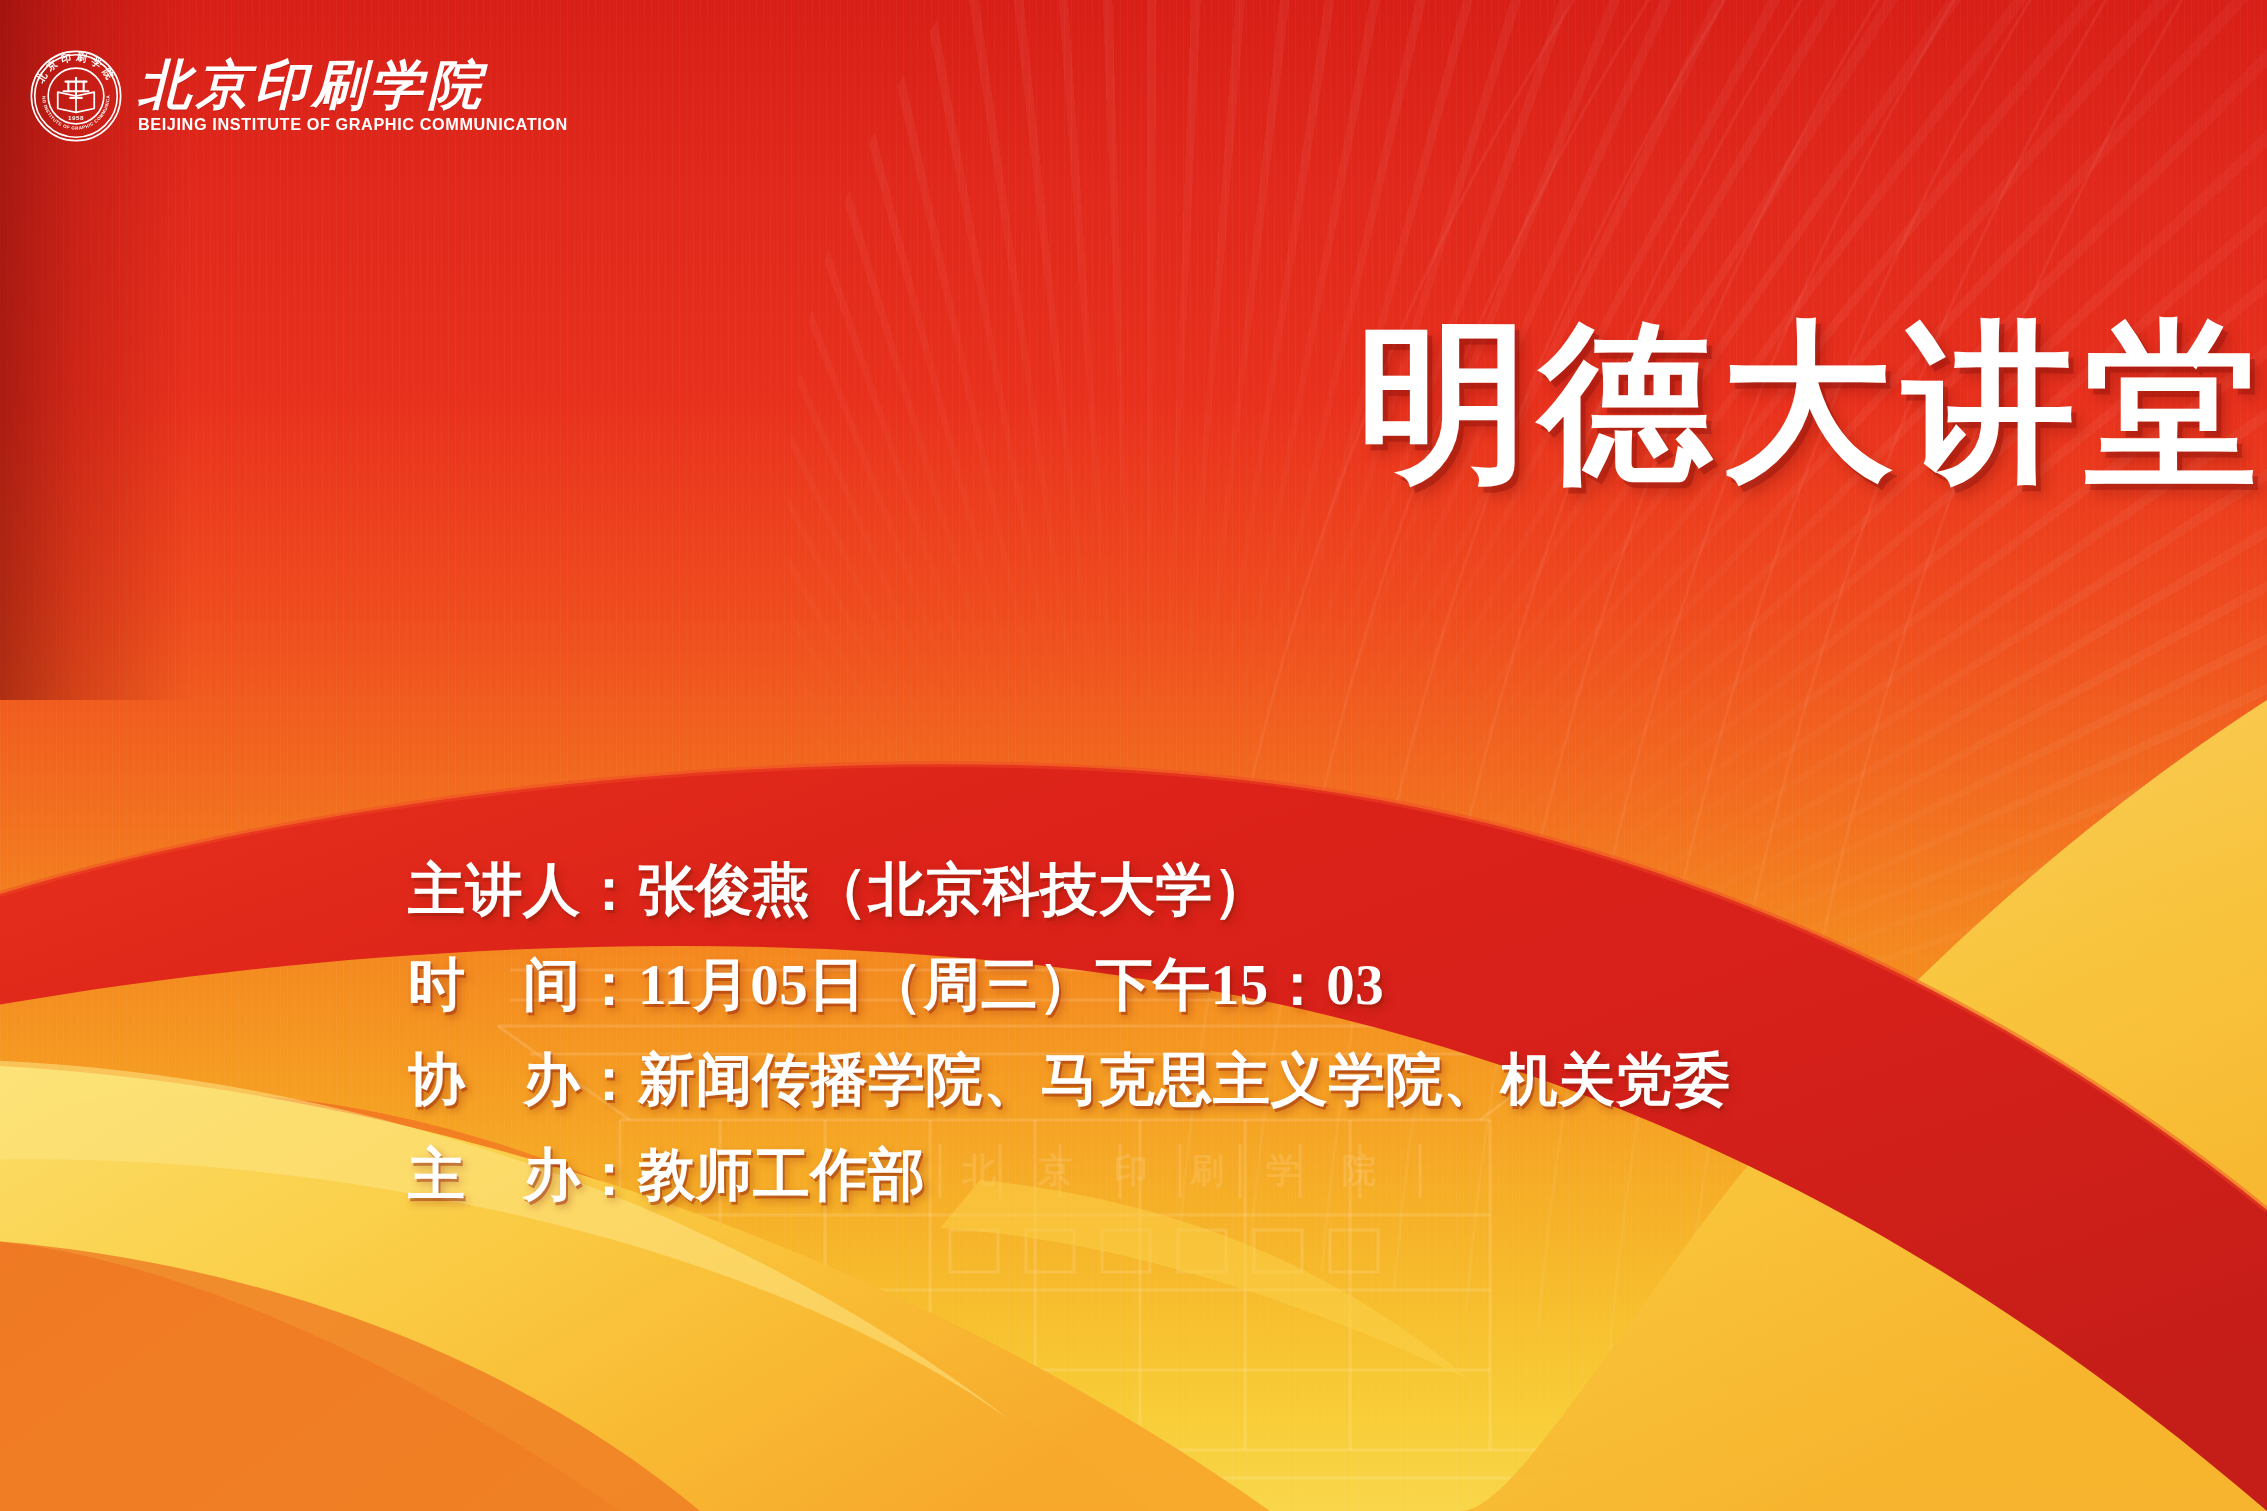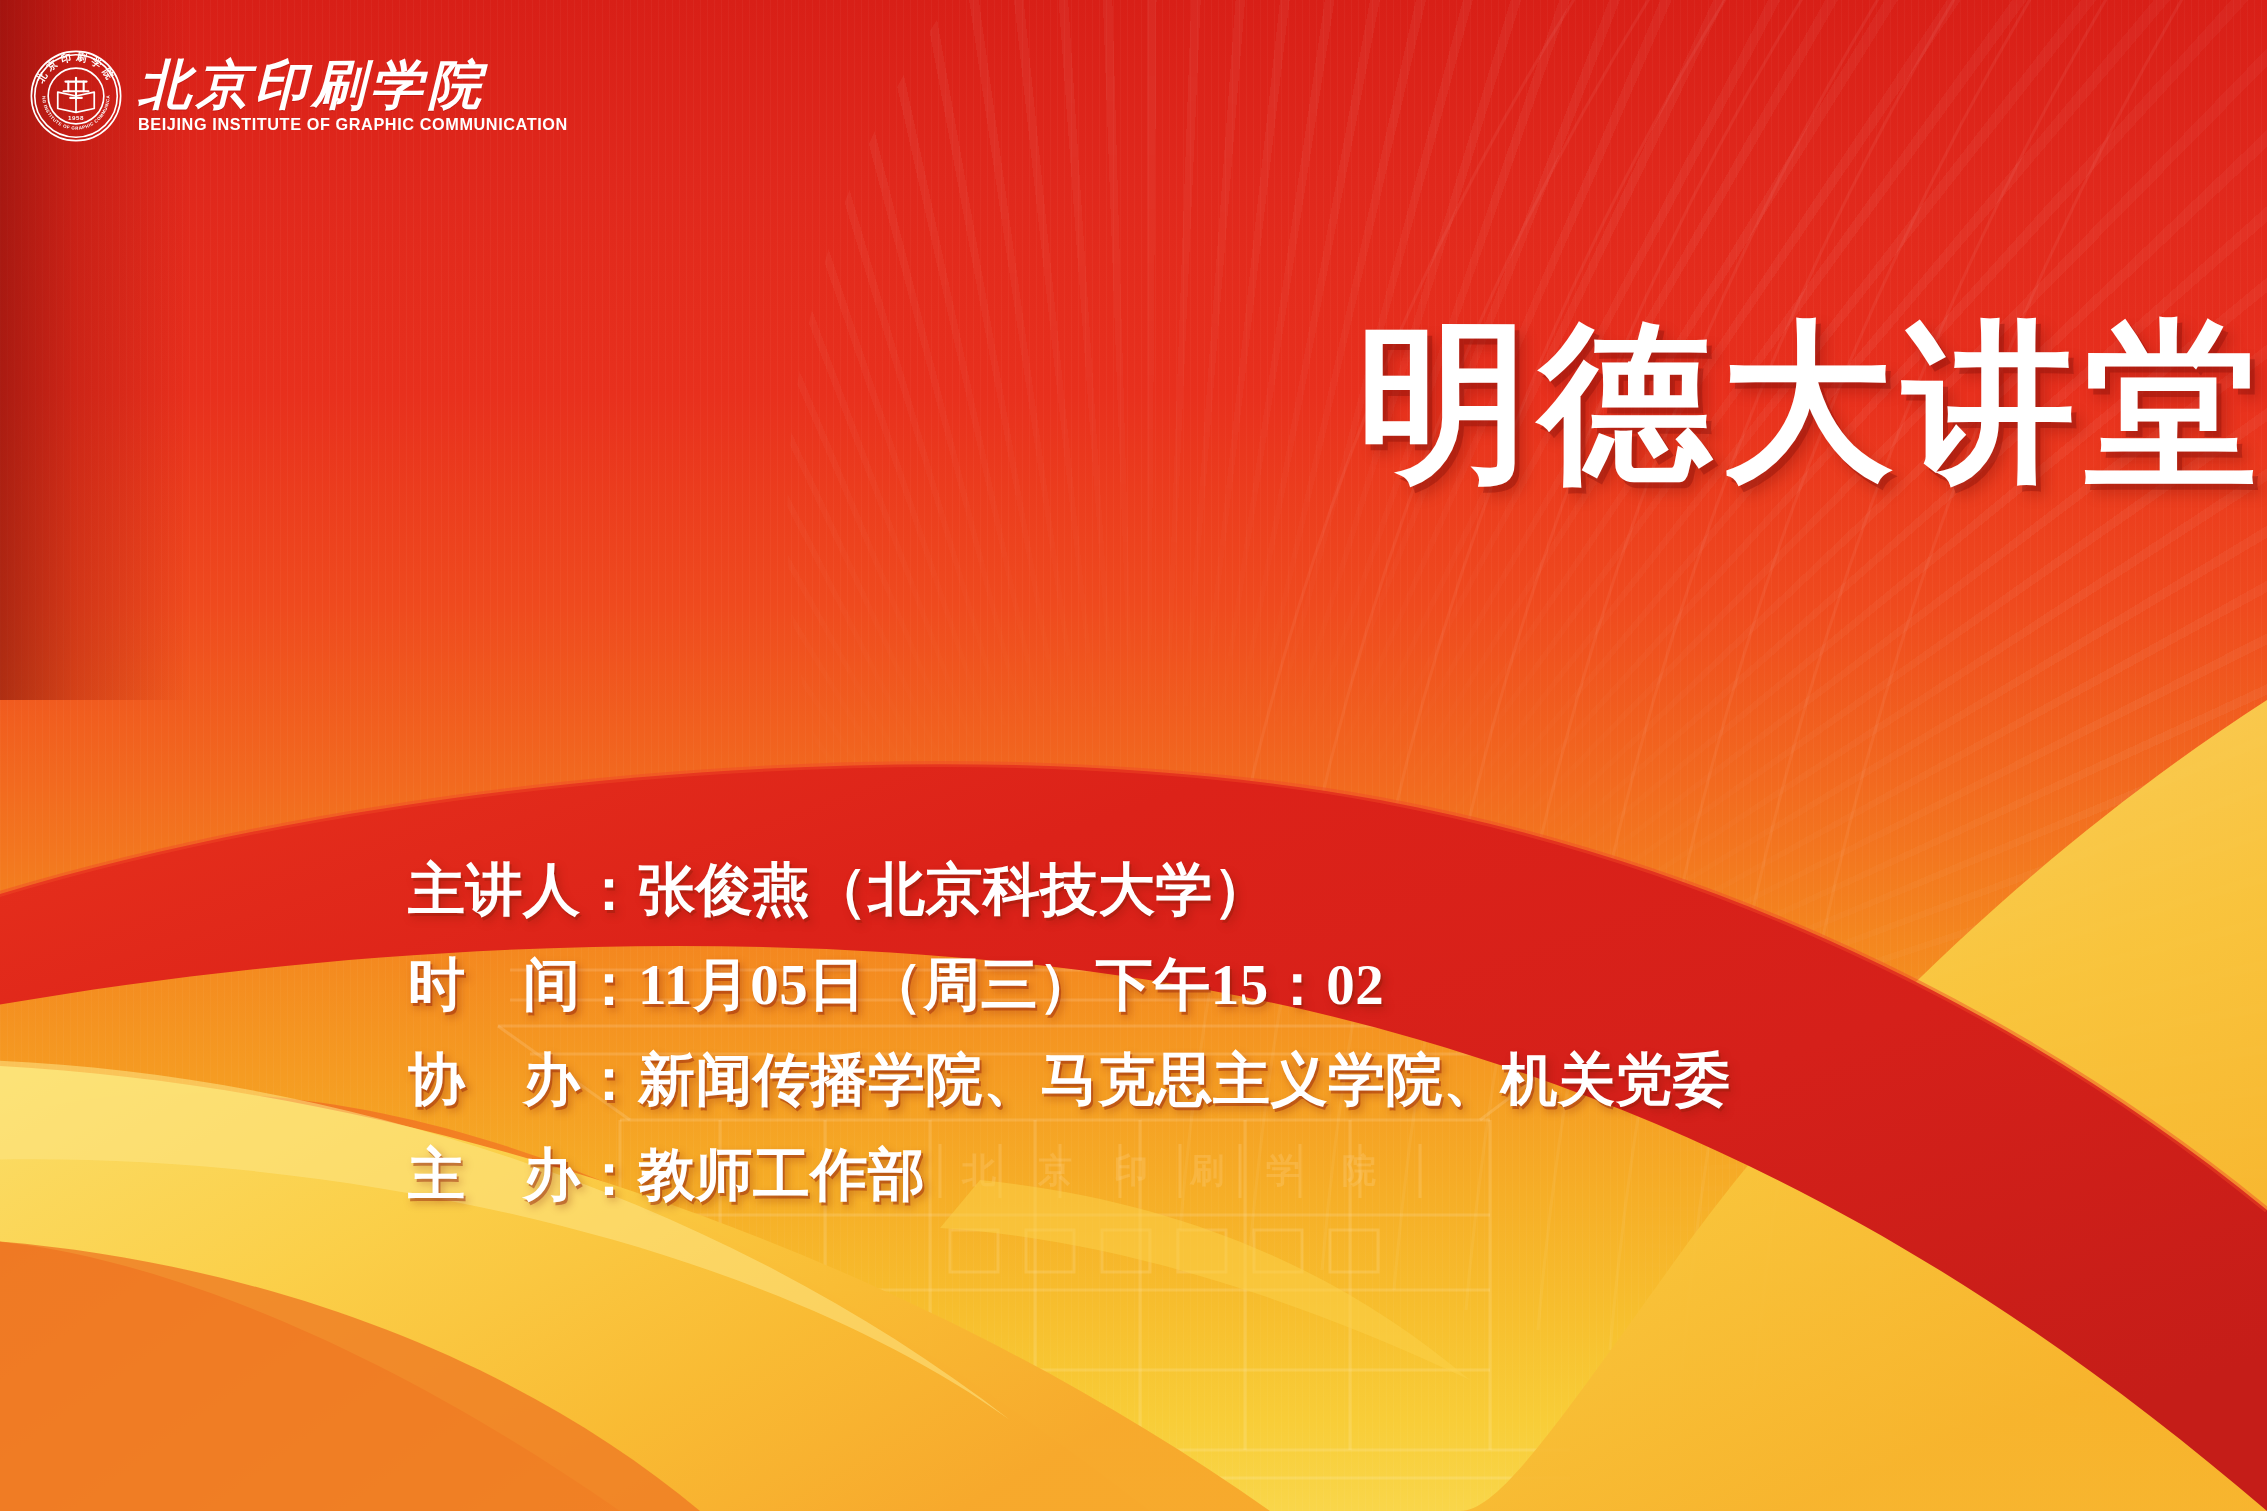--- a/index.html
+++ b/index.html
@@ -353,21 +353,21 @@
     </div>
   </div>
 
   <div class="main-title">明德大讲堂</div>
 
   <div class="info-block">
     <div class="info-line">
       <span class="lbl">主讲人：</span><span class="val">张俊燕（北京科技大学）</span>
     </div>
     <div class="info-line">
-      <span class="lbl">时　间：</span><span class="val">11月05日（周三）下午15：02</span>
+      <span class="lbl">时　间：</span><span class="val">11月05日（周三）下午15：03</span>
     </div>
     <div class="info-line">
       <span class="lbl">协　办：</span><span class="val">新闻传播学院、马克思主义学院、机关党委</span>
     </div>
     <div class="info-line">
       <span class="lbl">主　办：</span><span class="val">教师工作部</span>
     </div>
   </div>
 
 </div>

